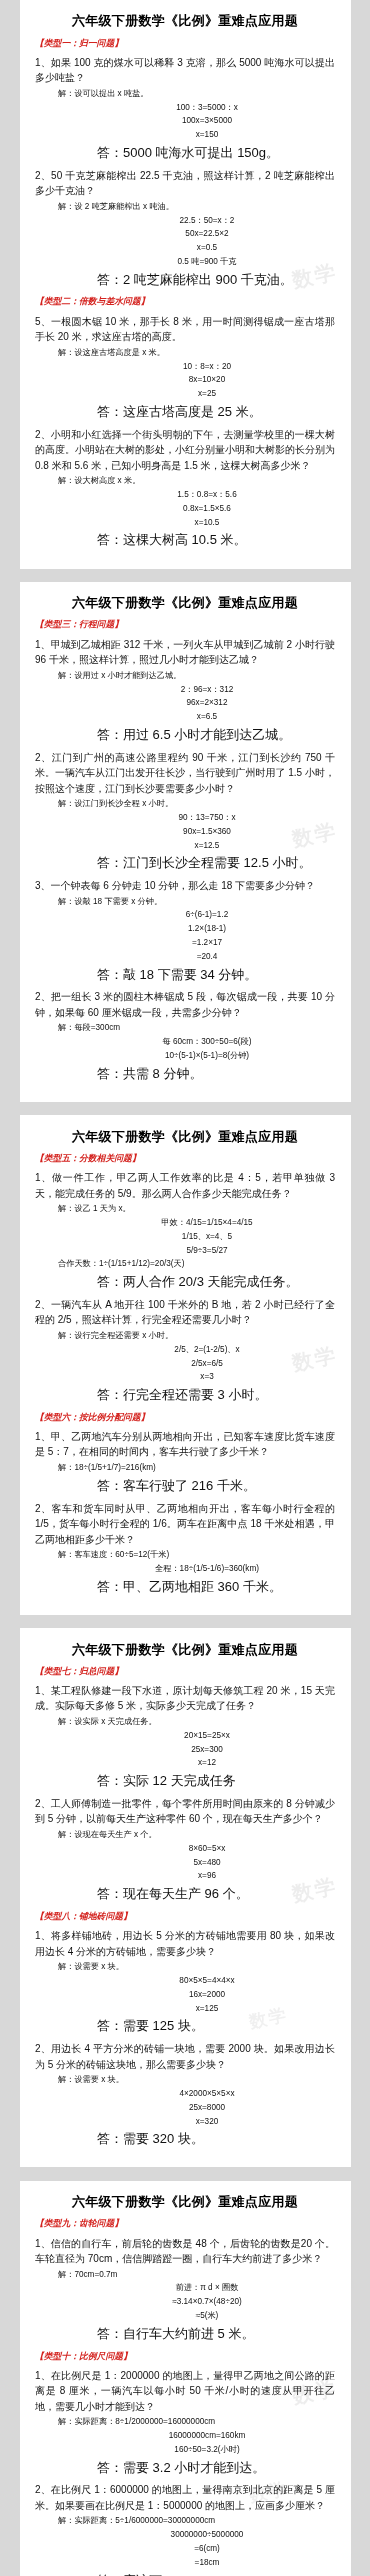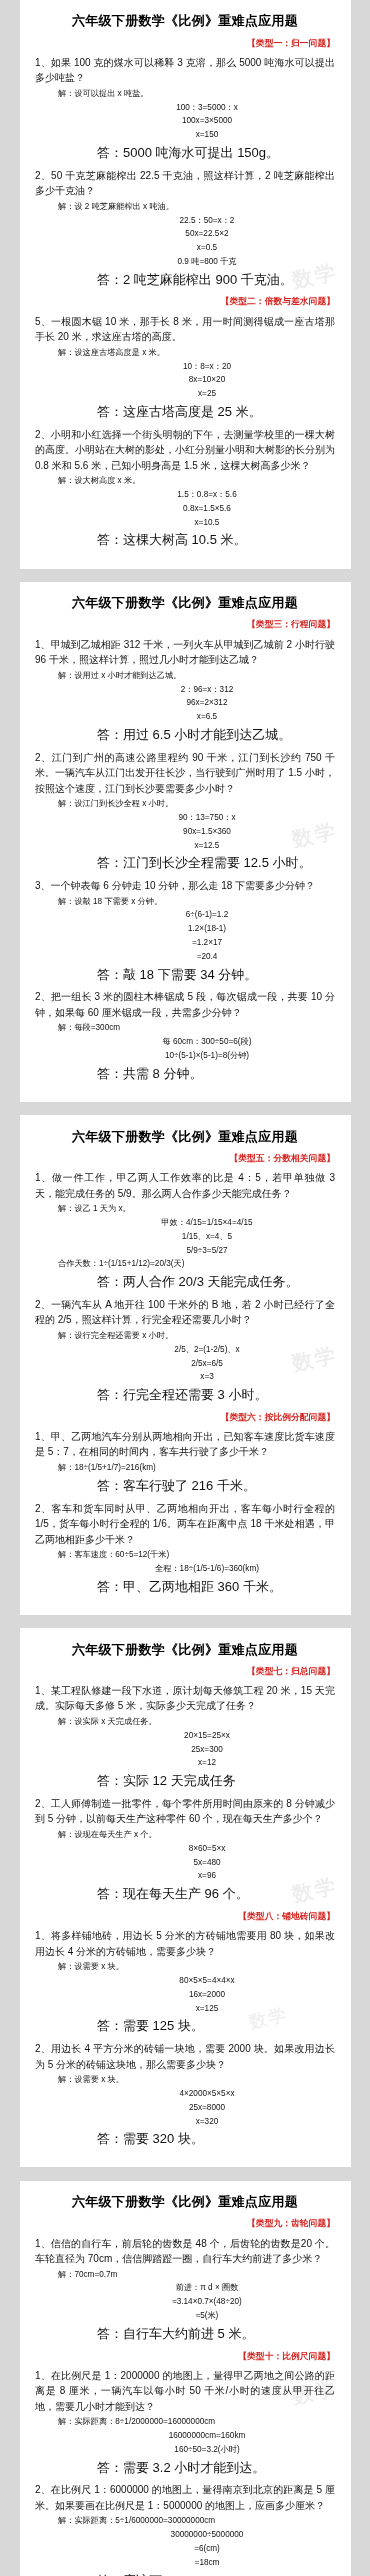--- a/index.html
+++ b/index.html
@@ -1,21 +1,21 @@
 <!DOCTYPE html>
 <html style="font-size:8.2px"><head>
 <meta charset="utf-8">
 <style>
   html,body{margin:0;padding:0;background:#d8d8d8;}
   body{font-family:"Liberation Sans","DejaVu Sans",sans-serif;}
   .page{width:331px;margin:0 auto;background:#d8d8d8;}
   .card{background:#ffffff;margin:0 0 13.4px 0;padding:7.2px 15.5px 13.4px 15.5px;position:relative;overflow:hidden;}
   .card:last-child{margin-bottom:0;}
   h1.title{font-size:13px;font-weight:bold;color:#000;text-align:center;margin:5.2px 0 7.2px 0;letter-spacing:0.3px;}
-  .sec{font-size:8.8px;font-weight:bold;color:#d4231f;text-align:right;margin:7.2px 0 5.2px 0;}
+  .sec{font-size:8.8px;font-weight:bold;color:#d4231f;text-align:left;margin:7.2px 0 5.2px 0;font-style:italic;}
   .q{font-size:10px;color:#111;line-height:1.55;margin:4.1px 0 2.1px 0;text-align:justify;}
   .sol{font-size:8.2px;color:#111;line-height:1.5;margin:1.5px 0 1.5px 23px;}
   .sol.ind1{margin-left:44px;text-align:center;}
   .ans{font-size:13px;color:#111;line-height:1.5;margin:1.5px 0 5.2px 62px;}
   .wm{position:absolute;right:13.4px;top:46%;font-size:20.6px;color:rgba(0,0,0,0.07);transform:rotate(-12deg);pointer-events:none;font-weight:bold;letter-spacing:2.1px;}
   .wm2{position:absolute;right:62px;top:70%;font-size:17.5px;color:rgba(0,0,0,0.06);transform:rotate(-12deg);pointer-events:none;font-weight:bold;letter-spacing:2.1px;}
 </style>
 </head>
 <body>
 
@@ -31,21 +31,21 @@
     <div class="sol ind1">100：3=5000：x</div>
     <div class="sol ind1">100x=3×5000</div>
     <div class="sol ind1">x=150</div>
     <div class="ans">答：5000 吨海水可提出 150g。</div>
 
     <div class="q">2、50 千克芝麻能榨出 22.5 千克油，照这样计算，2 吨芝麻能榨出多少千克油？</div>
     <div class="sol">解：设 2 吨芝麻能榨出 x 吨油。</div>
     <div class="sol ind1">22.5：50=x：2</div>
     <div class="sol ind1">50x=22.5×2</div>
     <div class="sol ind1">x=0.5</div>
-    <div class="sol ind1">0.9 吨=800 千克</div>
+    <div class="sol ind1">0.5 吨=900 千克</div>
     <div class="ans">答：2 吨芝麻能榨出 900 千克油。</div>
 
     <div class="sec">【类型二：倍数与差水问题】</div>
     <div class="q">5、一根圆木锯 10 米，那手长 8 米，用一时间测得锯成一座古塔那手长 20 米，求这座古塔的高度。</div>
     <div class="sol">解：设这座古塔高度是 x 米。</div>
     <div class="sol ind1">10：8=x：20</div>
     <div class="sol ind1">8x=10×20</div>
     <div class="sol ind1">x=25</div>
     <div class="ans">答：这座古塔高度是 25 米。</div>
 

